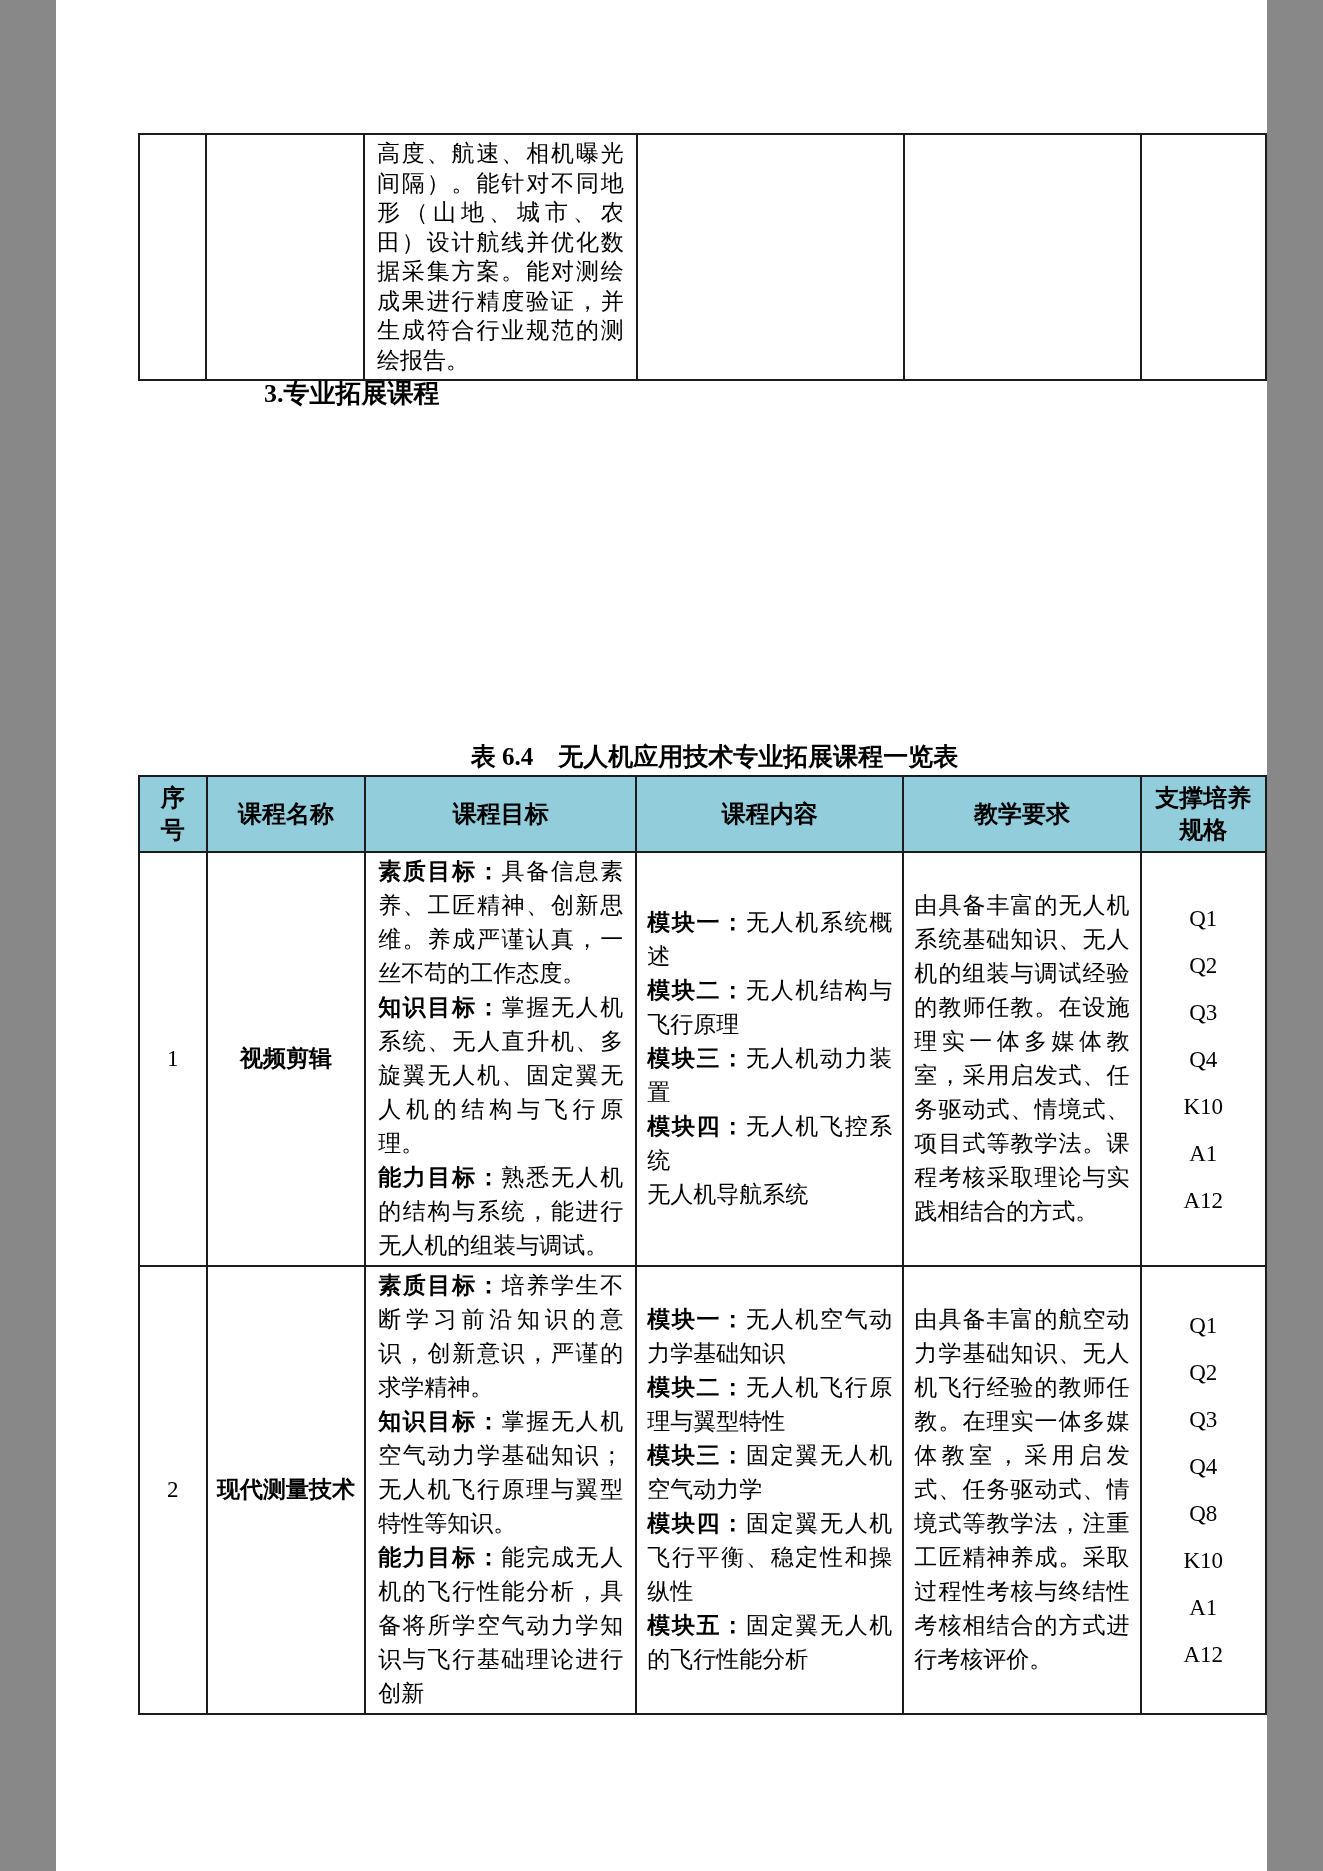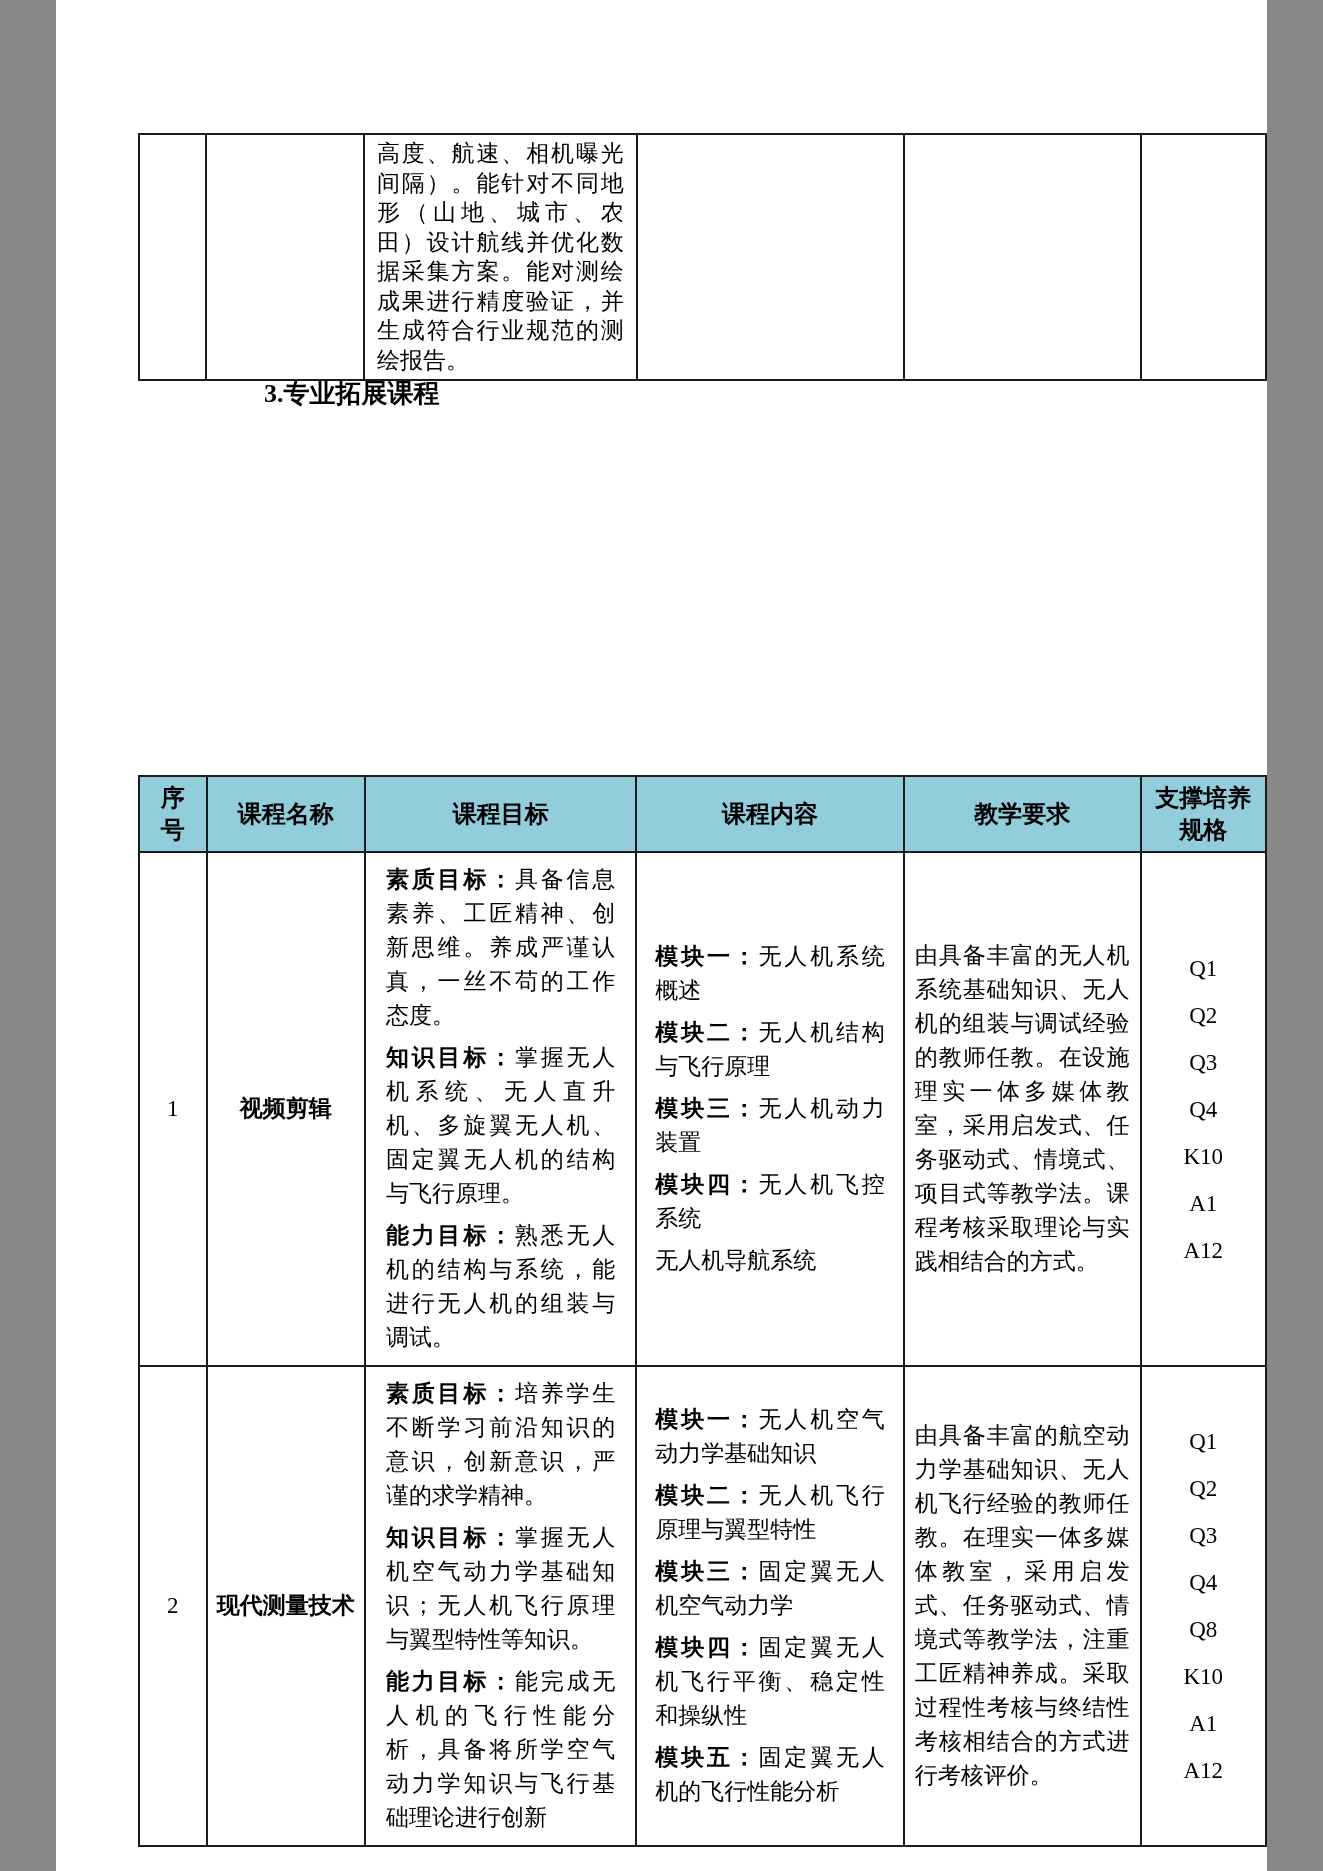--- a/index.html
+++ b/index.html
@@ -48,21 +48,21 @@
   .main-tbl th.col-spec{padding:0 13px;}
   .main-tbl td{
     font-size:23px;line-height:34px;
     vertical-align:middle;padding:2px 10px;
   }
   .main-tbl td.c-no,.main-tbl td.c-name,.main-tbl td.c-spec{
     text-align:center;padding:2px 4px;border-radius:27px;
   }
   .main-tbl td.c-name{font-weight:bold;}
   .main-tbl td.c-obj{padding:2px 12px;}
-  .cell-para{margin:8px;text-align:justify;}
+  .cell-para{margin:0;text-align:justify;}
   .spec-line{line-height:47px;}
   .row-1{height:381px;}
   .row-2{height:430px;}
   b{font-weight:bold;}
   
   .page-num{
     position:absolute;left:82px;top:1718px;width:1153px;
     text-align:center;font-size:22px;
   }
 </style>
@@ -90,20 +90,21 @@
         <td></td>
         <td></td>
       </tr>
     </tbody>
       </table>
   </div>
 
   <div class="sec-heading">3.专业拓展课程</div>
 
 
+  <div class="tbl-caption">表 6.4　无人机应用技术专业拓展课程一览表</div>
 
   <div class="main-tbl">
     <table>
       <colgroup>
         <col style="width:68px">
           <col style="width:162px">
           <col style="width:278px">
         <col style="width:274px">
           <col style="width:243px">
           <col style="width:128px">

